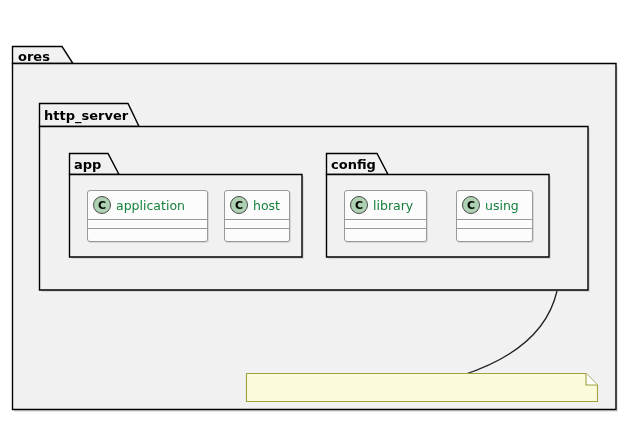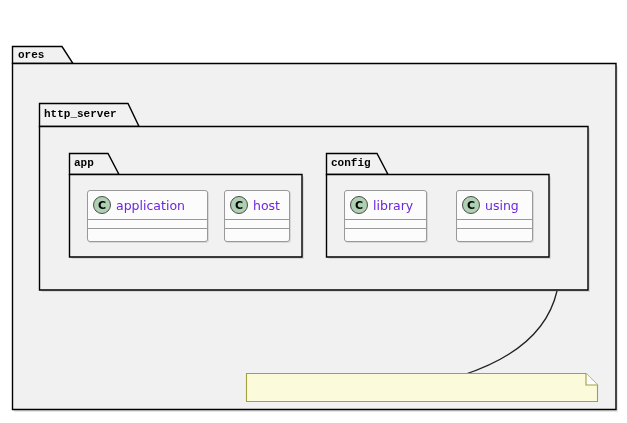--- a/index.html
+++ b/index.html
@@ -39,26 +39,25 @@
     position: absolute;
   }
   .pkg-svg {
     position: absolute;
     left: 0;
     top: 0;
     overflow: visible;
   }
   .pkg-label {
     position: absolute;
-    font-size: 11px;
+    font-size: 13px;
     font-weight: bold;
     color: #000000;
     white-space: nowrap;
     line-height: 1;
-    font-family: Liberation Mono, monospace;
   }
   
   .cls {
     position: absolute;
     background: #FCFCFC;
     border: 1px solid #999999;
     border-radius: 3px;
     box-sizing: border-box;
     box-shadow: 1px 1px 0 rgba(0,0,0,0.10);
   }
@@ -83,21 +82,21 @@
     justify-content: center;
     font-size: 11px;
     font-weight: bold;
     color: #000000;
     line-height: 1;
     font-family: "DejaVu Sans", sans-serif;
   }
   .cls-name {
     margin-left: 5px;
     font-size: 12.5px;
-    color: #6d28d9;
+    color: #15803d;
     white-space: nowrap;
   }
   .cls-compartment {
     height: 9px;
     box-sizing: border-box;
   }
   .cls-compartment.divided {
     border-bottom: 1px solid #999999;
   }
   

